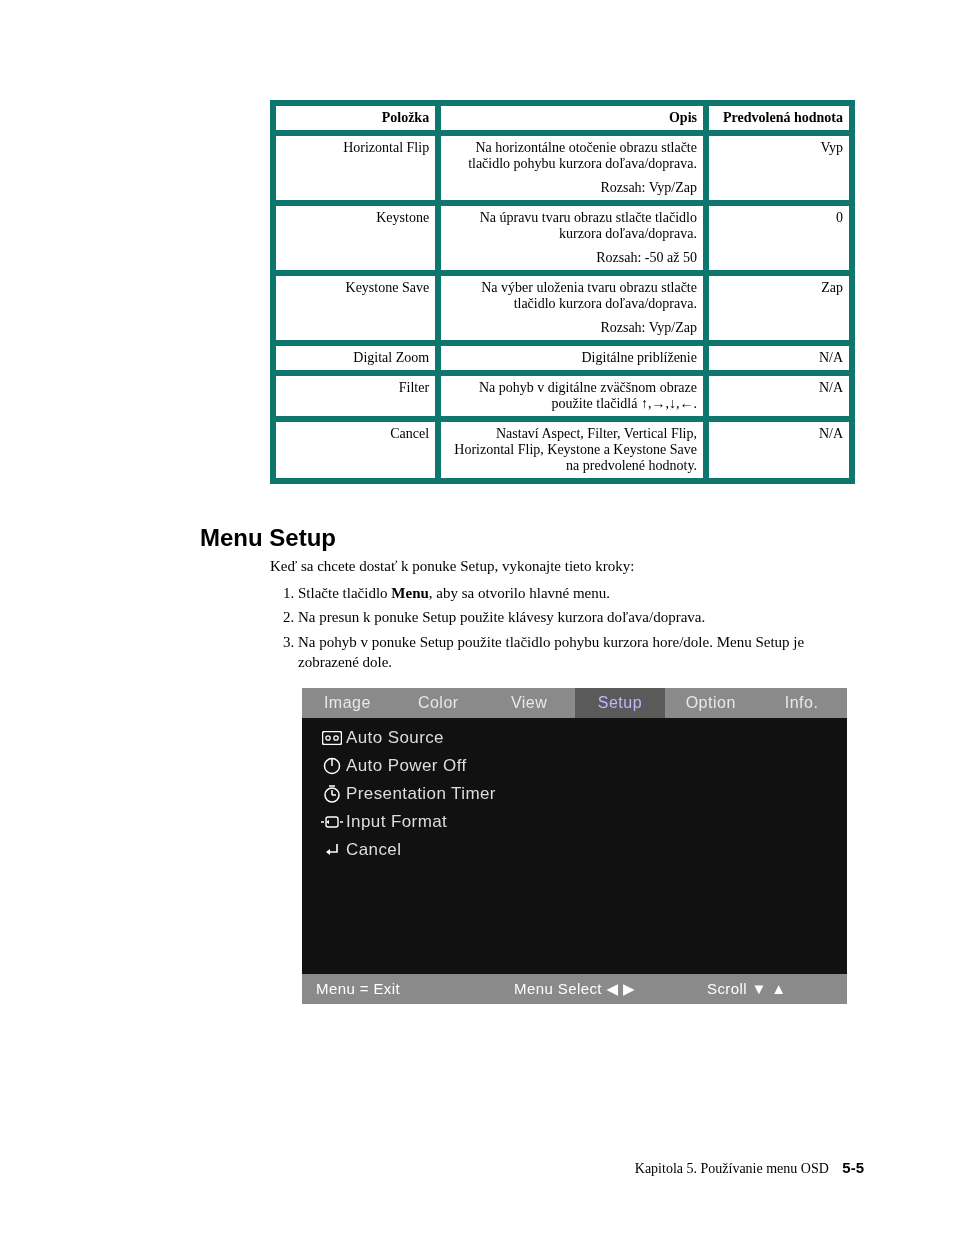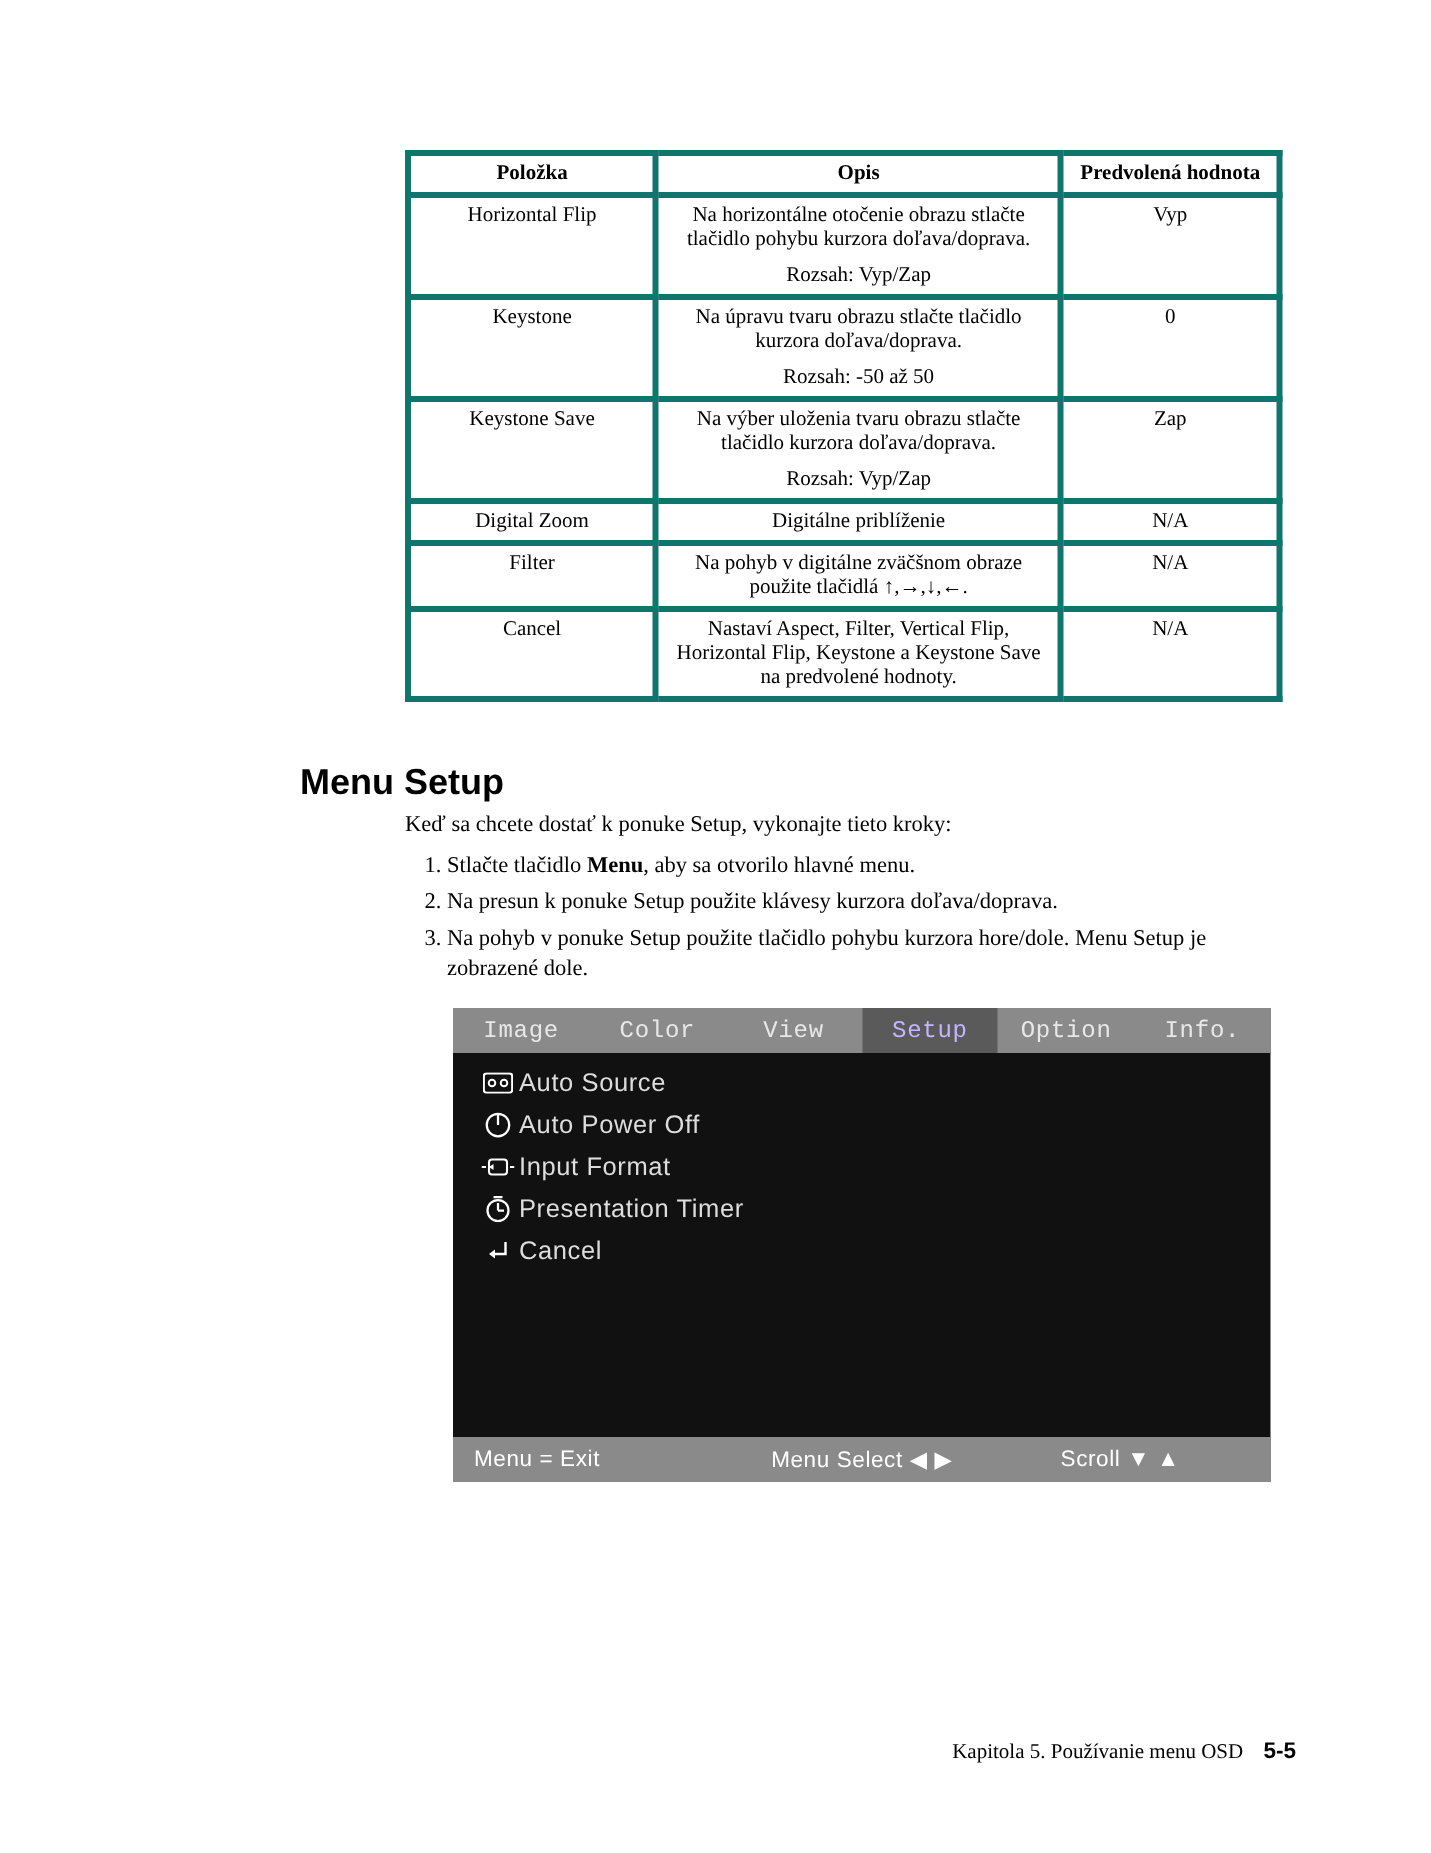--- a/index.html
+++ b/index.html
@@ -15,24 +15,24 @@
   .page {
     padding: 100px 90px 60px 120px;
   }
   table.spec {
     border-collapse: collapse;
     width: 585px;
     margin-left: 150px;
     font-size: 14px;
   }
   table.spec th, table.spec td {
-    border: 4px solid #0f766e;
+    border: 6px solid #0f766e;
     vertical-align: top;
     padding: 4px 6px;
-    text-align: center;
+    text-align: right;
   }
   table.spec th {
     font-weight: bold;
   }
   table.spec td.col-polozka { width: 150px; }
   table.spec td.col-opis { width: 255px; }
   table.spec td.col-pred { width: 130px; }
   .opis-block p { margin: 0 0 8px 0; }
   .opis-block p:last-child { margin-bottom: 0; }
 
@@ -64,21 +64,20 @@
     margin-left: 182px;
     background: #111;
     font-family: Helvetica, Arial, sans-serif;
     color: #e8e8e8;
   }
   .osd-tabs {
     display: grid;
     grid-template-columns: repeat(6, 1fr);
     background: #8a8a8a;
     font-size: 16px;
-    font-family: Liberation Mono, monospace;
   }
   .osd-tab {
     text-align: center;
     padding: 6px 0;
     font-weight: 300;
     letter-spacing: 0.5px;
   }
   .osd-tab.active {
     background: #5a5a5a;
     color: #c4b5fd;
@@ -225,38 +224,38 @@
         <span class="osd-icon">
           <svg width="18" height="18" viewBox="0 0 18 18">
               <circle cx="9" cy="9" r="7.5" fill="none" stroke="#fff" stroke-width="1.5"></circle>
               <line x1="9" y1="2" x2="9" y2="9" stroke="#fff" stroke-width="1.5"></line>
             </svg>
         </span>
         <span>Auto Power Off</span>
       </div>
       <div class="osd-item">
         <span class="osd-icon">
-          <svg width="22" height="14" viewBox="0 0 22 14">
-              <rect x="5" y="2" width="12" height="10" rx="2" fill="none" stroke="#fff" stroke-width="1.4"></rect>
-              <path d="M3 7 h-3 M22 7 h-3" stroke="#fff" stroke-width="1.4"></path>
-              <path d="M5 7 l3 -2 v4 z" fill="#fff"></path>
-            </svg>
-        </span>
-        <span>Input Format</span>
-      </div>
-      <div class="osd-item">
-        <span class="osd-icon">
           <svg width="18" height="18" viewBox="0 0 18 18">
               <circle cx="9" cy="10" r="7" fill="none" stroke="#fff" stroke-width="1.5"></circle>
               <line x1="9" y1="10" x2="9" y2="5" stroke="#fff" stroke-width="1.5"></line>
               <line x1="9" y1="10" x2="13" y2="10" stroke="#fff" stroke-width="1.5"></line>
               <line x1="6" y1="1" x2="12" y2="1" stroke="#fff" stroke-width="1.5"></line>
             </svg>
         </span>
         <span>Presentation Timer</span>
+      </div>
+      <div class="osd-item">
+        <span class="osd-icon">
+          <svg width="22" height="14" viewBox="0 0 22 14">
+              <rect x="5" y="2" width="12" height="10" rx="2" fill="none" stroke="#fff" stroke-width="1.4"></rect>
+              <path d="M3 7 h-3 M22 7 h-3" stroke="#fff" stroke-width="1.4"></path>
+              <path d="M5 7 l3 -2 v4 z" fill="#fff"></path>
+            </svg>
+        </span>
+        <span>Input Format</span>
       </div>
       <div class="osd-item">
         <span class="osd-icon">
           <svg width="18" height="16" viewBox="0 0 18 16">
               <path d="M14 2 v8 h-9" fill="none" stroke="#fff" stroke-width="1.6"></path>
               <path d="M7 7 l-4 3 l4 3 z" fill="#fff"></path>
             </svg>
         </span>
         <span>Cancel</span>
       </div>

